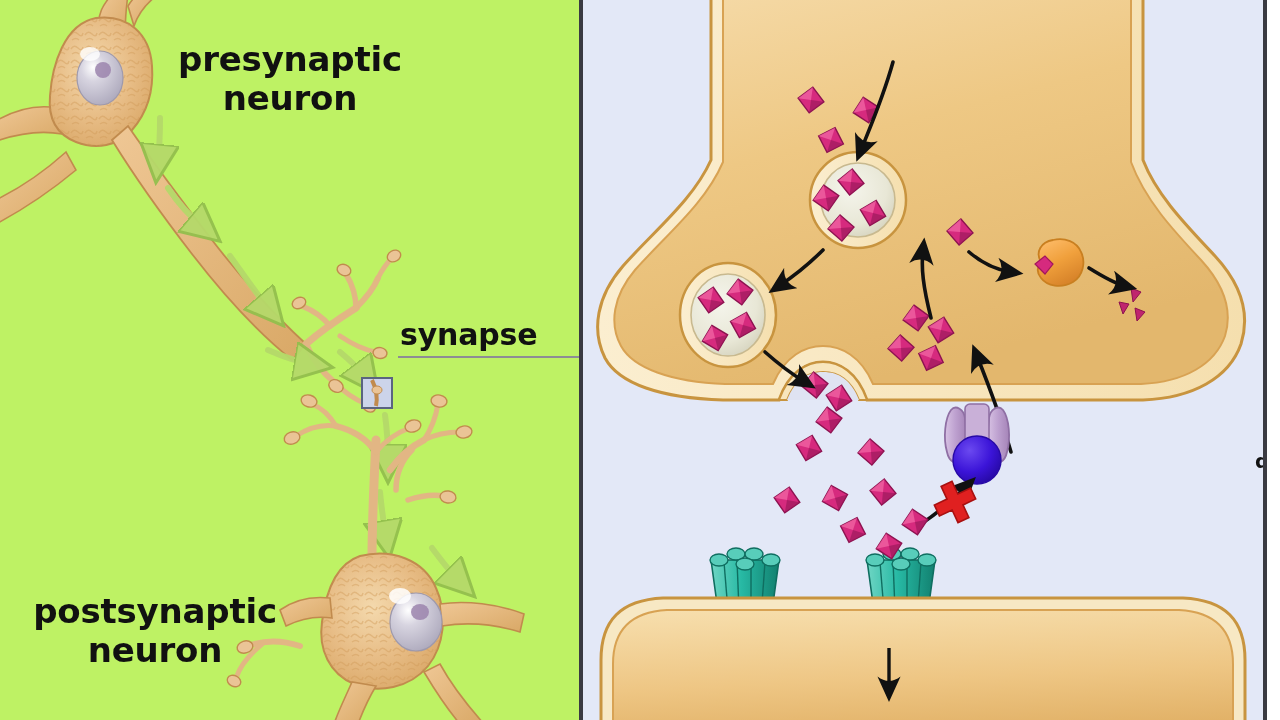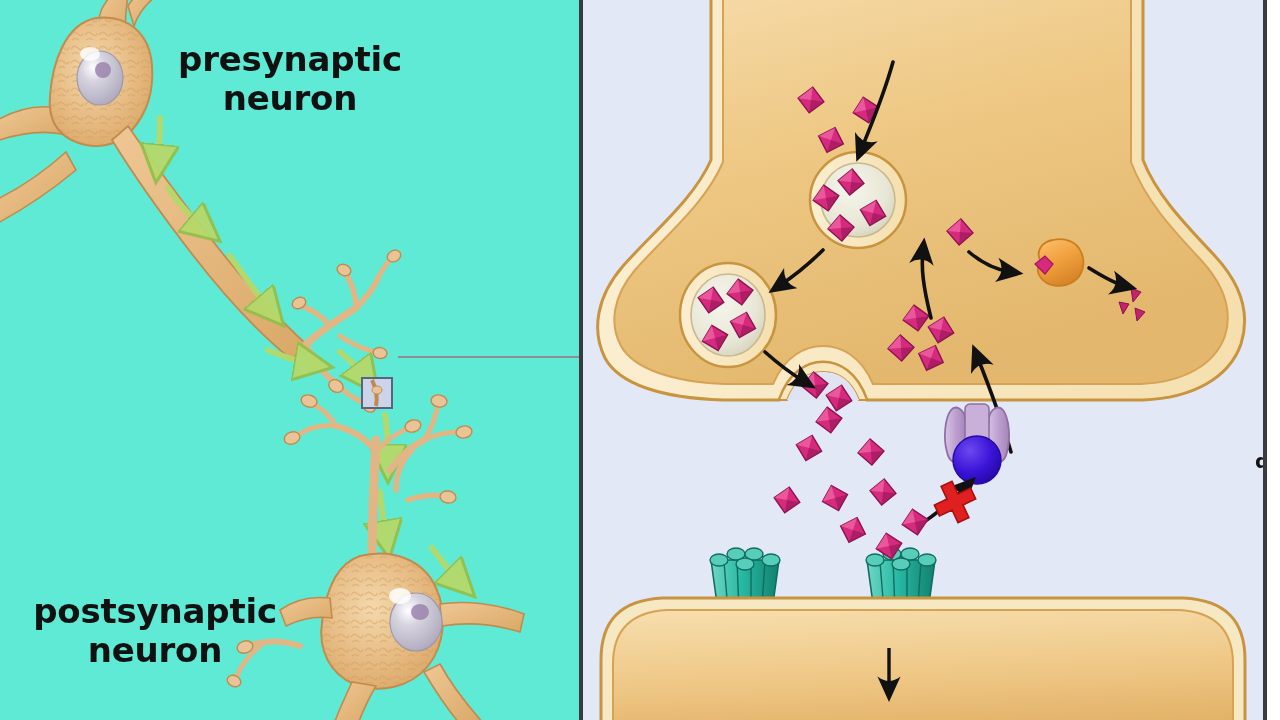--- a/index.html
+++ b/index.html
@@ -1,20 +1,20 @@
 <!DOCTYPE html>
 <html><head>
 <meta charset="utf-8">
 <style>
   html,body{margin:0;padding:0;background:#fff;}
   body{width:1280px;height:720px;overflow:hidden;font-family:"DejaVu Sans",sans-serif;}
   #stage{position:relative;width:1280px;height:720px;overflow:hidden;background:#ffffff;}
 
   
-  .panel-left{position:absolute;left:0;top:0;width:580px;height:720px;background:#5eead4;}
+  .panel-left{position:absolute;left:0;top:0;width:580px;height:720px;background:#bef264;}
   .panel-right{position:absolute;left:583px;top:0;width:680px;height:720px;background:#e3e8f7;}
   .divider-left{position:absolute;left:579px;top:0;width:4px;height:720px;background:#3a3a42;}
   .divider-right{position:absolute;left:1263px;top:0;width:4px;height:720px;background:#3a3a42;}
   .right-gutter{position:absolute;left:1267px;top:0;width:13px;height:720px;background:#ffffff;}
 
   
   .lbl{position:absolute;font-family:"DejaVu Sans",sans-serif;font-weight:bold;color:#111;
        line-height:1.16;text-align:center;white-space:pre-line;letter-spacing:-0.2px;}
   .lbl-pre{left:150px;top:40px;width:280px;font-size:34px;}
   .lbl-post{left:10px;top:548px;width:290px;font-size:34px;margin-top:44px;}
@@ -159,20 +159,21 @@
         <ellipse cx="416" cy="622" rx="26" ry="29" fill="url(#nucGrad)" stroke="#9d99ad" stroke-width="1.2"></ellipse>
         <ellipse cx="420" cy="612" rx="9" ry="8" fill="#9b84ad" opacity="0.85"></ellipse>
         <ellipse cx="400" cy="596" rx="11" ry="8" fill="#ffffff" opacity="0.85"></ellipse>
       </g>
     </svg>
 
     <div class="lbl lbl-pre">presynaptic
 neuron</div>
     <div class="lbl lbl-post">postsynaptic
 neuron</div>
+    <div class="lbl lbl-syn">synapse</div>
     <div class="syn-rule"></div>
   </div>
 
   <div class="divider-left"></div>
 
   <div class="panel-right">
     <svg class="svgabs" width="680" height="720" viewBox="0 0 680 720">
       <defs>
         <linearGradient id="cytGrad" x1="0" y1="0" x2="0.4" y2="1">
           <stop offset="0%" stop-color="#f6dcab"></stop>

